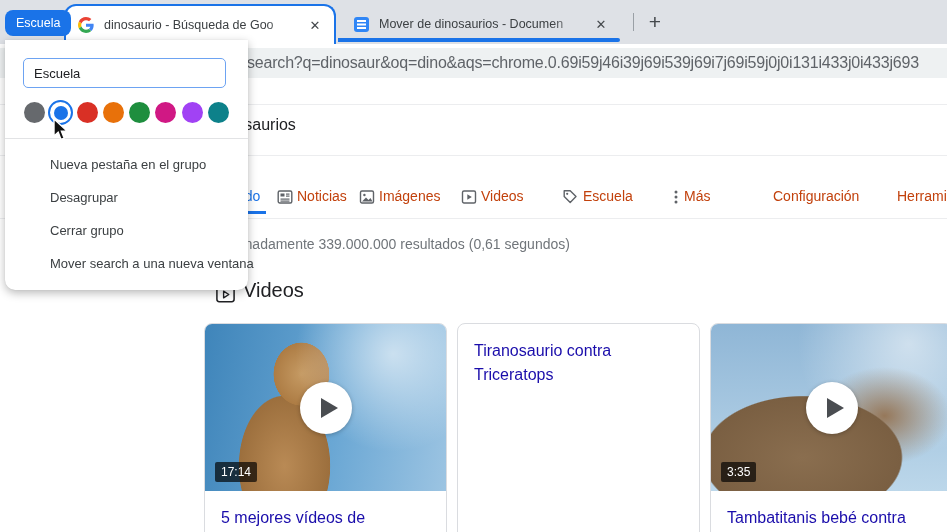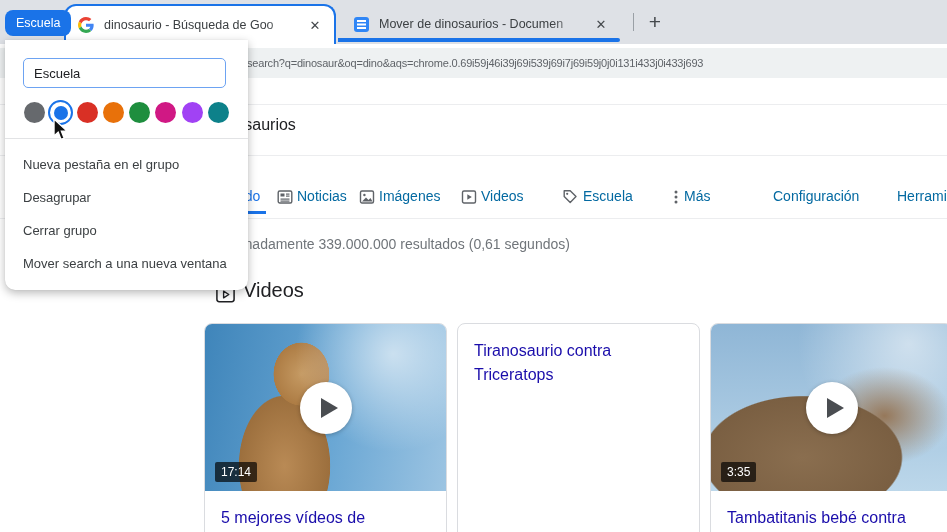--- a/index.html
+++ b/index.html
@@ -28,29 +28,29 @@
   .favicon { width:16px; height:16px; flex:none; }
   .docs-icon { width:15px; height:15px; background:#3086f6; border-radius:3px; position:relative; }
   .docs-icon::before { content:""; position:absolute; left:3px; top:3px; width:9px; height:2px; background:#fff;
                        box-shadow:0 3.5px 0 #fff, 0 7px 0 #fff; }
   .tab-divider { position:absolute; left:633px; top:13px; width:1px; height:18px; background:#9aa0a6; }
   .new-tab-btn { position:absolute; left:641px; top:8px; width:28px; height:28px; color:#45494d;
                  font-size:21px; line-height:27px; text-align:center; border-radius:50%; }
 
   
   .omnibox { position:absolute; left:0; top:48px; width:947px; height:30px; background:#eef1f2; }
-  .omnibox-url { position:absolute; left:247px; top:0; height:30px; line-height:30px; font-size:11px;
+  .omnibox-url { position:absolute; left:247px; top:0; height:30px; line-height:30px; font-size:16px;
                  color:#5f6368; white-space:nowrap; letter-spacing:-0.2px; }
 
   
   .page { position:absolute; left:0; top:78px; width:947px; height:454px; background:#fff; }
   .hline { position:absolute; left:0; width:947px; height:1px; background:#ecedef; }
   .query-text { position:absolute; left:214px; top:38px; font-size:16px; color:#202124; }
 
-  .nav-label { position:absolute; top:110px; font-size:14px; color:#0369a1; white-space:nowrap; }
+  .nav-label { position:absolute; top:110px; font-size:14px; color:#c2410c; white-space:nowrap; }
   .nav-selected { color:#1a73e8; }
   .nav-icon { position:absolute; top:111px; width:16px; height:16px; color:#5f6368; }
   .nav-underline { position:absolute; left:230px; top:133px; width:36px; height:3px; background:#1a73e8; }
 
   .stats { position:absolute; left:201px; top:158px; font-size:14px; color:#70757a; white-space:nowrap; }
 
   .videos-header-icon { position:absolute; left:215px; top:206px; width:21px; height:21px; color:#202124; }
   .videos-header { position:absolute; left:243px; top:201px; font-size:20px; color:#202124; }
 
   
@@ -86,21 +86,21 @@
                 z-index:10; }
   .group-name-input { display:block; margin:18px 18px 0 18px; width:203px; height:30px;
                       border:1.5px solid #6da3f2; border-radius:5px; font-size:13px; color:#202124;
                       padding:0 10px; outline:none; font-family:"Liberation Sans",sans-serif; }
   .swatch-row { display:flex; align-items:center; justify-content:space-between; margin:14px 19px 0 19px; }
   .swatch { width:21px; height:21px; border-radius:50%; }
   .swatch-sel { width:25px; height:25px; border-radius:50%; border:2.5px solid #1a73e8; background:#fff;
                 display:flex; align-items:center; justify-content:center; margin:-2px; }
   .swatch-sel .dot { width:14px; height:14px; border-radius:50%; }
   .menu-divider { margin-top:15px; height:1px; background:#e2e3e5; }
-  .menu-list { padding-top:9px; }
+  .menu-list { padding-top:9px;padding-left:27px; }
   .menu-item { height:33px; line-height:33px; padding-left:18px; font-size:13px; color:#3c4043;
                white-space:nowrap; }
 
   .cursor { position:absolute; left:52px; top:118px; z-index:20; }
 </style>
 </head>
 <body>
 
 <div class="screen">
 

